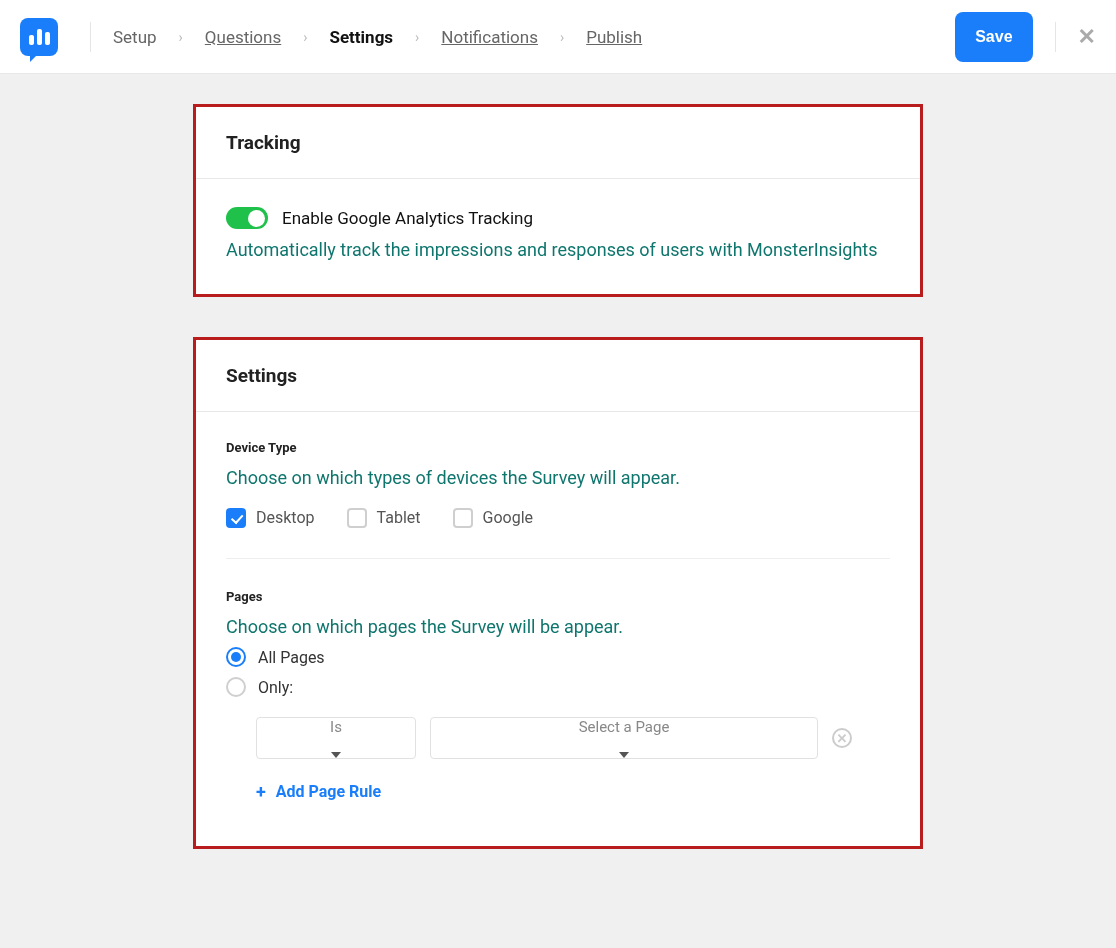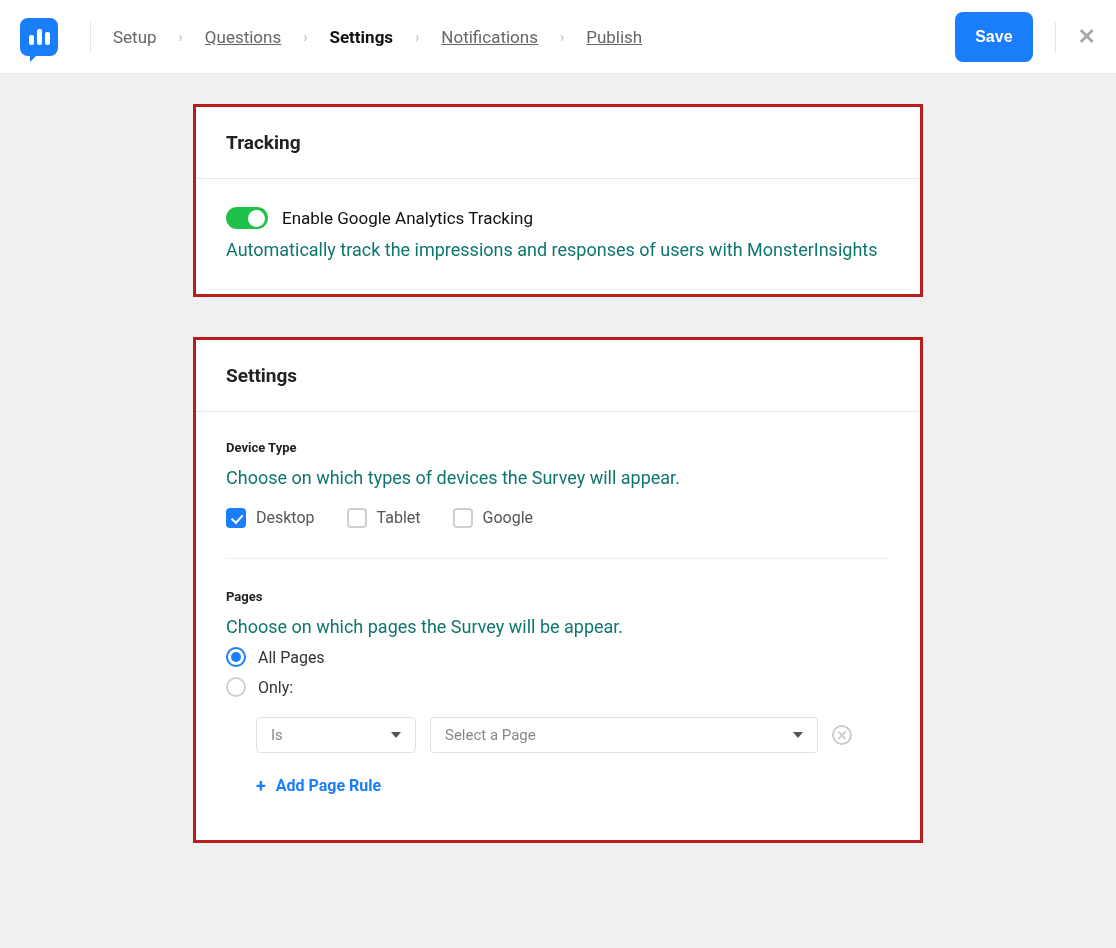--- a/index.html
+++ b/index.html
@@ -223,31 +223,32 @@
     }
     .radio-label { color: #333; font-size: 16px; }
     .rule-row {
       display: flex;
       align-items: center;
       gap: 14px;
       margin-top: 20px;
       margin-left: 30px;
     }
     .select {
-      height: 36px;
+      height: 42px;
       border: 1px solid #e1e1e1;
       border-radius: 4px;
       padding: 0 14px;
       display: flex;
       align-items: center;
       justify-content: space-between;
       color: #888;
       font-size: 15px;
       background:#fff;
       cursor: pointer;
+      flex-direction: column;
     }
     .select.small { width: 160px; }
     .select.large { width: 388px; }
     .caret {
       width: 0; height: 0;
       border-left: 5px solid transparent;
       border-right: 5px solid transparent;
       border-top: 6px solid #555;
     }
     .remove-rule {

